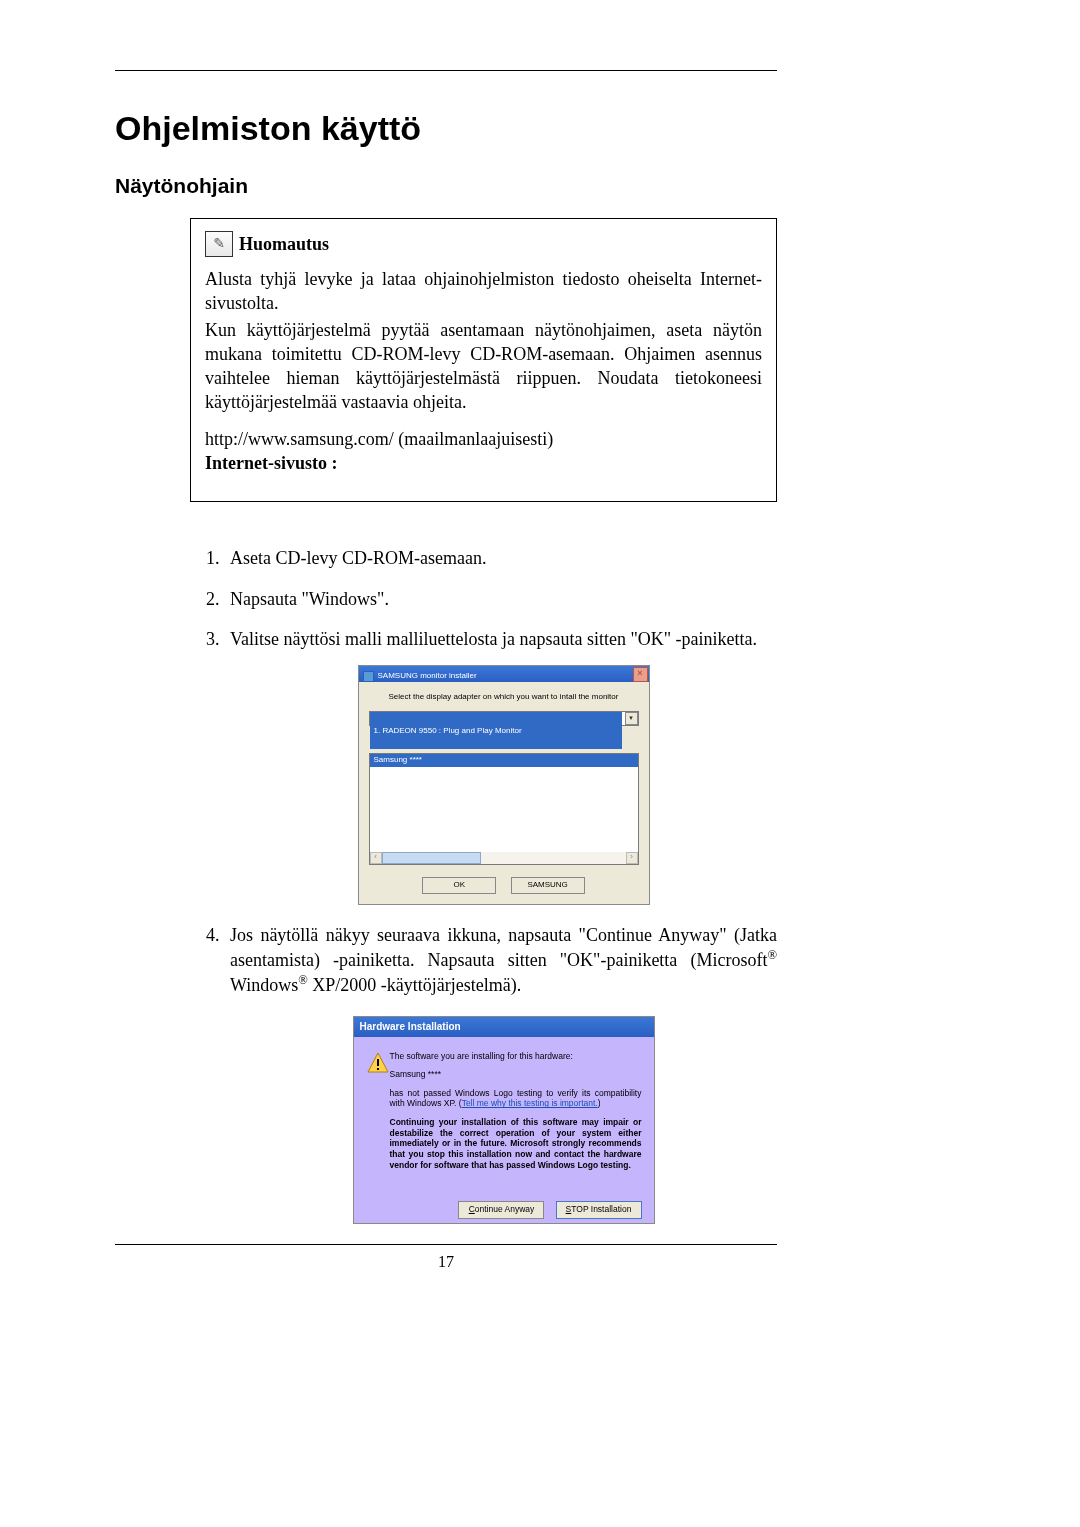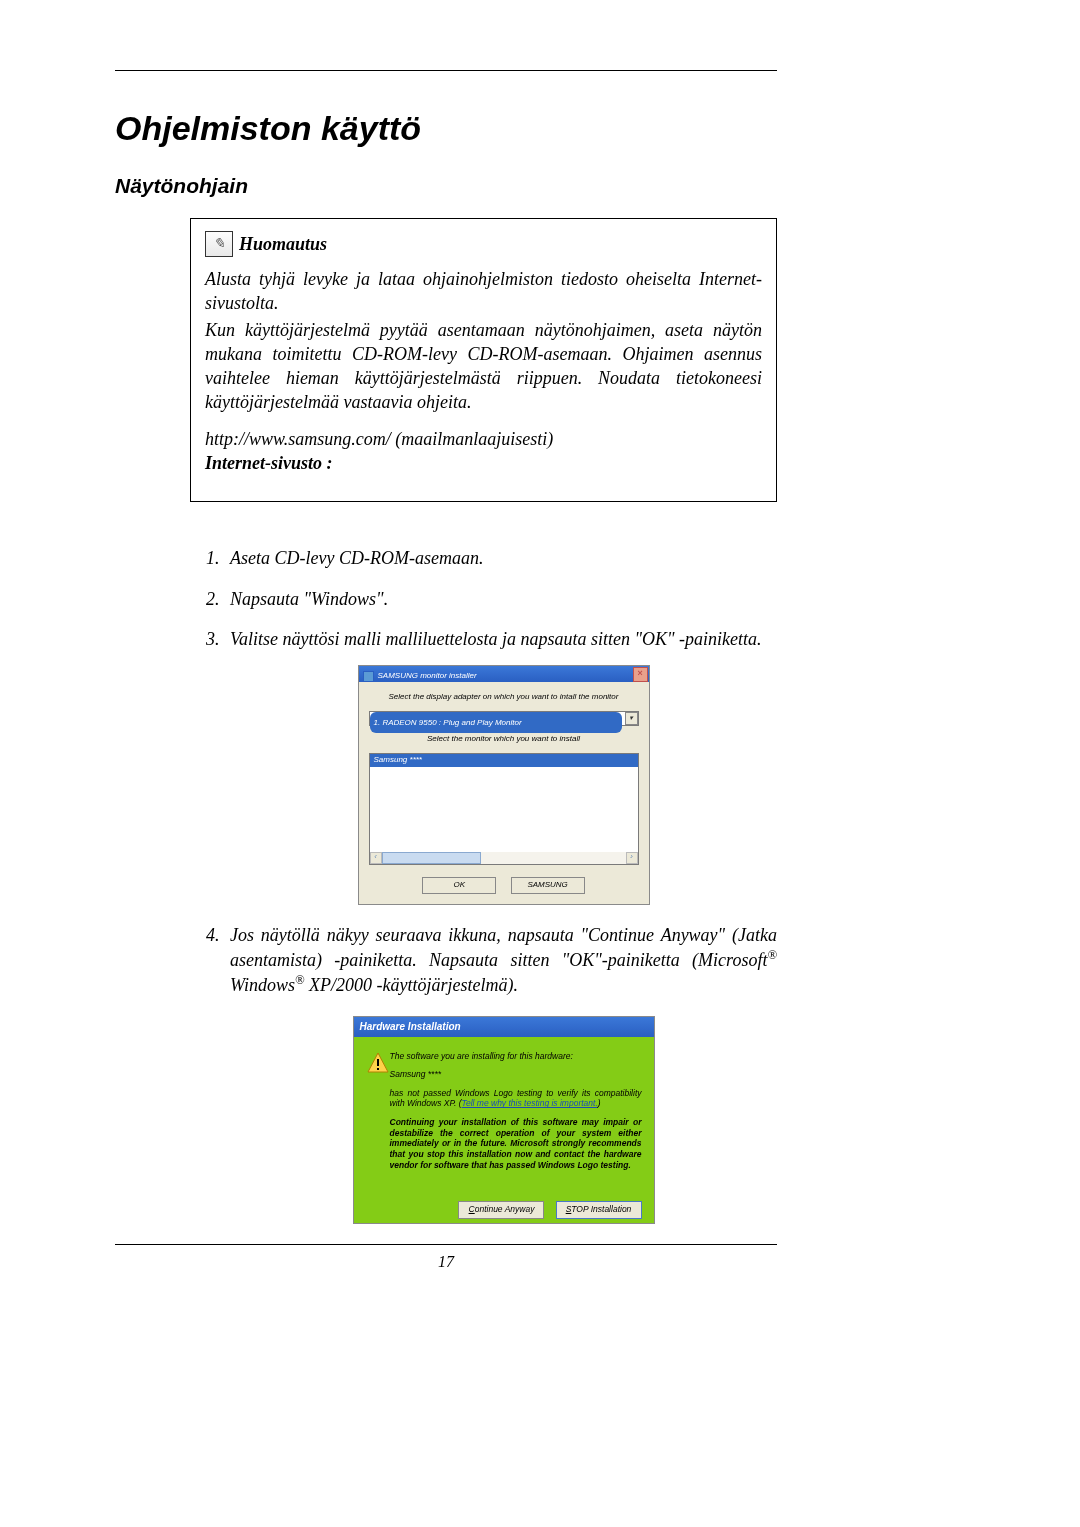--- a/index.html
+++ b/index.html
@@ -7,21 +7,20 @@
     padding: 0;
     background: #fff;
     font-family: "Times New Roman", Times, serif;
     color: #000;
     width: 1080px;
   }
   .page {
     width: 892px;
     box-sizing: border-box;
     padding: 70px 115px 40px 115px;
-    font-style: italic;
   }
   .top-rule {
     border-top: 1.5px solid #000;
     margin-bottom: 38px;
   }
   .bottom-rule {
     border-top: 1.5px solid #000;
     margin-top: 20px;
   }
   h1.doc-title {
@@ -134,26 +133,25 @@
     background: #fff;
     height: 13px;
     position: relative;
     margin-bottom: 8px;
   }
   .dlg-combo-text {
     background: #316ac5;
     color: #fff;
     height: 100%;
     line-height: 13px;
-    padding: 4px 4px;
+    padding: 12px 4px;
     font-size: 8px;
     margin-right: 16px;
     overflow: hidden;
     white-space: nowrap;
-    border-radius: 6px;
   }
   .dlg-combo-btn {
     position: absolute;
     right: 0; top: 0;
     width: 11px; height: 11px;
     border: 1px solid #888;
     background: #ece9d8;
     color: #333;
     font-size: 7px;
     text-align: center;
@@ -207,21 +205,21 @@
     width: 72px;
     margin: 0 6px;
     text-align: center;
   }
 
   
   .dialog-hw {
     width: 300px;
     margin: 18px auto 16px auto;
     border: 1px solid #8a8a8a;
-    background: #84cc16;
+    background: #c4b5fd;
     font-family: Tahoma, Arial, sans-serif;
   }
   .hw-titlebar {
     height: 20px;
     background: linear-gradient(#3b78d8,#2a5fc2);
     color: #fff;
     font-size: 10px;
     font-weight: 700;
     display: flex;
     align-items: center;

